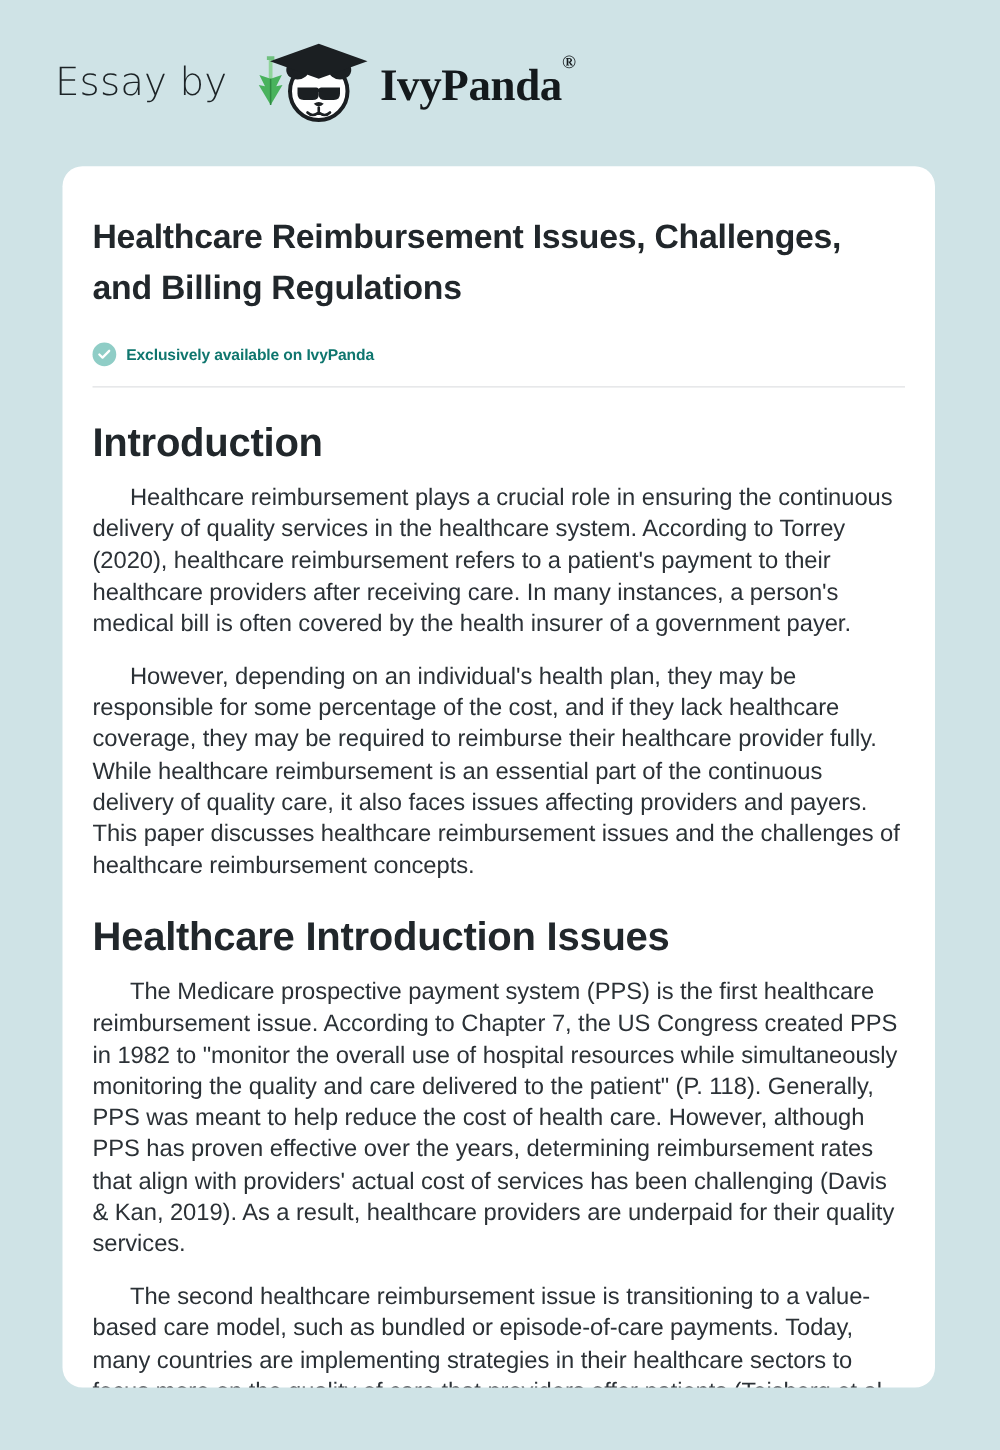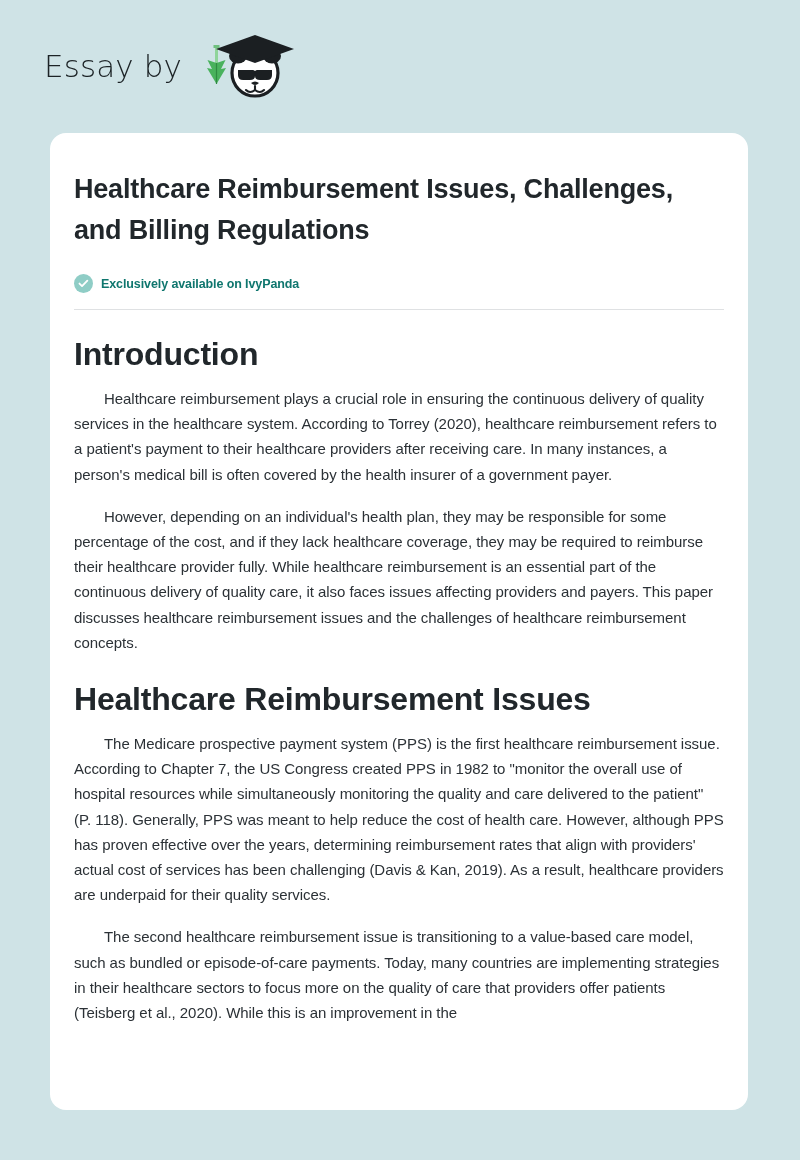--- a/index.html
+++ b/index.html
@@ -125,21 +125,21 @@
     font-size: 32px;
     font-weight: bold;
     color: #21272b;
     margin: 29px 0 0 0;
     letter-spacing: -0.2px;
     line-height: 30px;
   }
 
   p.body-par {
     font-family: "Liberation Sans", sans-serif;
-    font-size: 15px;
+    font-size: 19px;
     line-height: 25.2px;
     color: #2b3136;
     margin: 17px 0 0 0;
     text-indent: 30px;
     letter-spacing: -0.05px;
   }
   p.body-par.tight { margin-top: 17px; }
 </style>
 </head>
 <body>
@@ -168,20 +168,21 @@
 
           <path d="M40 38 h15 q2 0 2 2 v4 q0 4 -5 4 h-7 q-5 0 -5 -5 v-3 q0 -2 0 -2 Z" fill="#1b1f22"></path>
           <path d="M59 38 h15 q0 0 0 2 v3 q0 5 -5 5 h-7 q-5 0 -5 -4 v-4 q0 -2 2 -2 Z" fill="#1b1f22"></path>
           <rect x="54" y="39" width="6" height="2.5" fill="#1b1f22"></rect>
 
           <path d="M53 51 q4 -3 8 0 q-4 4 -8 0 Z" fill="#1b1f22"></path>
 
           <path d="M57 54 v4 M57 58 q-5 4 -9 0 M57 58 q5 4 9 0" stroke="#1b1f22" stroke-width="2.1" fill="none" stroke-linecap="round"></path>
         </svg>
       </span>
+      <span class="ivypanda-word"><span>IvyPanda</span><sup>®</sup></span>
     </span>
   </div>
 </div>
 
 <div class="paper">
   <div class="paper-inner">
 
     <h1 class="doc-title">Healthcare Reimbursement Issues, Challenges, and Billing Regulations</h1>
 
     <div class="exclusive-row">
@@ -192,18 +193,18 @@
       </span>
       <span class="exclusive-text">Exclusively available on IvyPanda</span>
     </div>
 
     <hr class="divider">
 
     <h2 class="section-heading">Introduction</h2>
     <p class="body-par">Healthcare reimbursement plays a crucial role in ensuring the continuous delivery of quality services in the healthcare system. According to Torrey (2020), healthcare reimbursement refers to a patient's payment to their healthcare providers after receiving care. In many instances, a person's medical bill is often covered by the health insurer of a government payer.</p>
     <p class="body-par tight">However, depending on an individual's health plan, they may be responsible for some percentage of the cost, and if they lack healthcare coverage, they may be required to reimburse their healthcare provider fully. While healthcare reimbursement is an essential part of the continuous delivery of quality care, it also faces issues affecting providers and payers. This paper discusses healthcare reimbursement issues and the challenges of healthcare reimbursement concepts.</p>
 
-    <h2 class="section-heading">Healthcare Reimbursement Issues</h2>
+    <h2 class="section-heading">Healthcare Introduction Issues</h2>
     <p class="body-par">The Medicare prospective payment system (PPS) is the first healthcare reimbursement issue. According to Chapter 7, the US Congress created PPS in 1982 to "monitor the overall use of hospital resources while simultaneously monitoring the quality and care delivered to the patient" (P. 118). Generally, PPS was meant to help reduce the cost of health care. However, although PPS has proven effective over the years, determining reimbursement rates that align with providers' actual cost of services has been challenging (Davis &amp; Kan, 2019). As a result, healthcare providers are underpaid for their quality services.</p>
     <p class="body-par tight">The second healthcare reimbursement issue is transitioning to a value-based care model, such as bundled or episode-of-care payments. Today, many countries are implementing strategies in their healthcare sectors to focus more on the quality of care that providers offer patients (Teisberg et al., 2020). While this is an improvement in the</p>
 
   </div>
 </div>
 
 </body></html>

